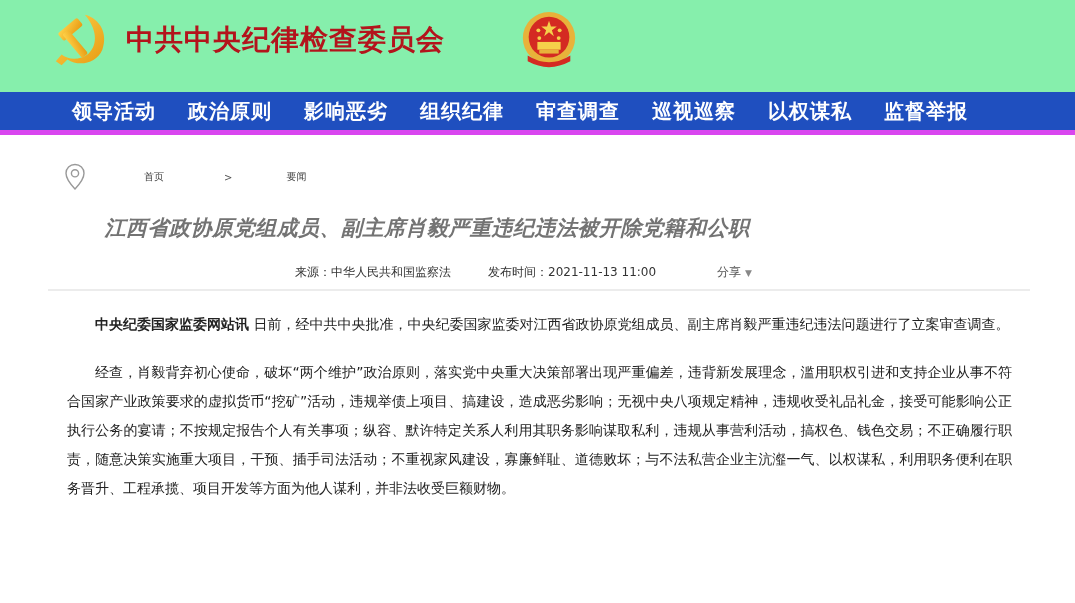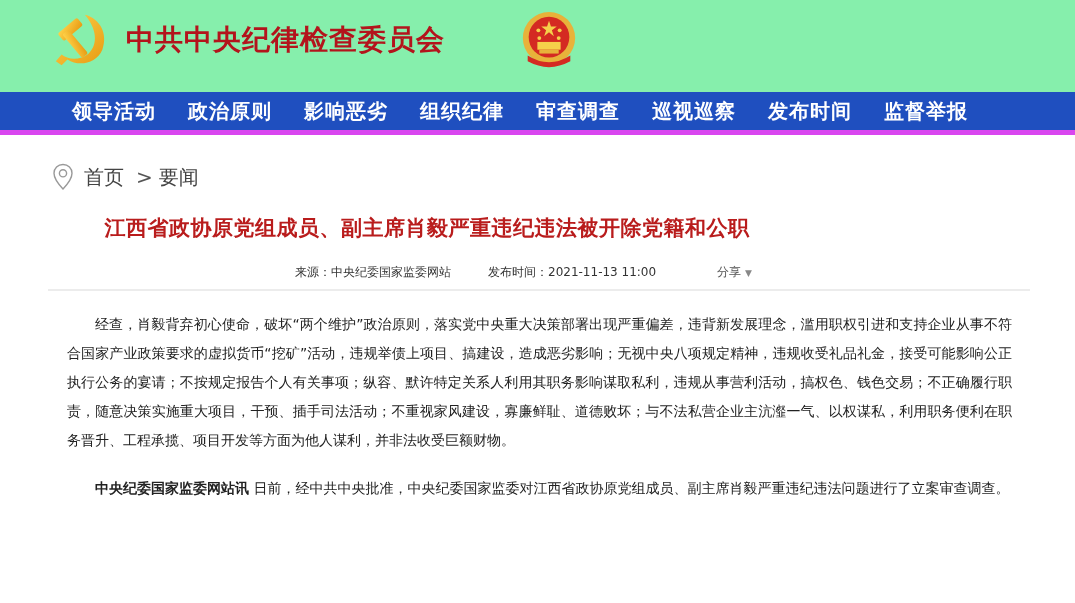--- a/index.html
+++ b/index.html
@@ -34,29 +34,29 @@
   .nav-items {
     position: absolute; left: 72px; top: 0; height: 38px;
     display: flex; align-items: center;
   }
   .nav-item {
     color: #ffffff; font-family: "DejaVu Serif", "Liberation Serif", serif;
     font-weight: bold; font-size: 20px; letter-spacing: 1px;
     margin-right: 32px; white-space: nowrap; cursor: pointer;
   }
   .breadcrumb {
-    position: absolute; left: 52px; top: 163px; height: 28px;
-    display: flex; align-items: center; color: #444; font-size: 20px;
+    position: absolute; left: 64px; top: 163px; height: 28px;
+    display: flex; align-items: center; color: #444; font-size: 10px; gap: 48px;
   }
   .breadcrumb .pin { width: 22px; height: 28px; margin-right: 10px; }
   .breadcrumb .sep { margin: 0 6px 0 12px; color: #555; }
   .breadcrumb a { color: #444; text-decoration: none; cursor: pointer; }
   .title {
     position: absolute; left: 0; top: 214px; width: 854px; text-align: center;
-    color: #b91c1c; font-weight: bold; font-size: 21px; letter-spacing: 0.5px;
+    color: #737373; font-weight: bold; font-size: 21px; letter-spacing: 0.5px; font-style: italic;
   }
   .meta {
     position: absolute; top: 264px; left: 0; width: 1075px; height: 18px;
     font-size: 12px; color: #333;
   }
   .meta .src { position: absolute; left: 295px; }
   .meta .time { position: absolute; left: 488px; }
   .meta .share { position: absolute; left: 717px; color: #555; cursor: pointer; }
   .meta .share .caret { font-size: 9px; color: #888; margin-left: 4px; }
   .divider {
@@ -105,41 +105,41 @@
 </div>
 
 <div class="nav">
   <div class="nav-items">
     <span class="nav-item">领导活动</span>
     <span class="nav-item">政治原则</span>
     <span class="nav-item">影响恶劣</span>
     <span class="nav-item">组织纪律</span>
     <span class="nav-item">审查调查</span>
     <span class="nav-item">巡视巡察</span>
-    <span class="nav-item">发布时间</span>
+    <span class="nav-item">以权谋私</span>
     <span class="nav-item">监督举报</span>
   </div>
 </div>
 
 <div class="breadcrumb">
   <svg class="pin" viewBox="0 0 22 28">
     <path d="M11 1.5 C5.8 1.5 2 5.4 2 10.3 C2 16.5 11 26 11 26 C11 26 20 16.5 20 10.3 C20 5.4 16.2 1.5 11 1.5 Z" fill="none" stroke="#999" stroke-width="1.4"></path>
     <circle cx="11" cy="10.3" r="3.6" fill="none" stroke="#999" stroke-width="1.4"></circle>
   </svg>
   <a>首页</a>
   <span class="sep">&gt;</span>
   <a>要闻</a>
 </div>
 
 <div class="title">江西省政协原党组成员、副主席肖毅严重违纪违法被开除党籍和公职</div>
 
 <div class="meta">
-  <span class="src">来源：中央纪委国家监委网站</span>
+  <span class="src">来源：中华人民共和国监察法</span>
   <span class="time">发布时间：2021-11-13 11:00</span>
   <span class="share"><span>分享</span><span class="caret">▼</span></span>
 </div>
 
 <div class="divider"></div>
 
 <div class="content">
+  <p><b>中央纪委国家监委网站讯</b><span> 日前，经中共中央批准，中央纪委国家监委对江西省政协原党组成员、副主席肖毅严重违纪违法问题进行了立案审查调查。</span></p>
   <p><span>经查，肖毅背弃初心使命，破坏“两个维护”政治原则，落实党中央重大决策部署出现严重偏差，违背新发展理念，滥用职权引进和支持企业从事不符合国家产业政策要求的虚拟货币“挖矿”活动，违规举债上项目、搞建设，造成恶劣影响；无视中央八项规定精神，违规收受礼品礼金，接受可能影响公正执行公务的宴请；不按规定报告个人有关事项；纵容、默许特定关系人利用其职务影响谋取私利，违规从事营利活动，搞权色、钱色交易；不正确履行职责，随意决策实施重大项目，干预、插手司法活动；不重视家风建设，寡廉鲜耻、道德败坏；与不法私营企业主沆瀣一气、以权谋私，利用职务便利在职务晋升、工程承揽、项目开发等方面为他人谋利，并非法收受巨额财物。</span></p>
-  <p><b>中央纪委国家监委网站讯</b><span> 日前，经中共中央批准，中央纪委国家监委对江西省政协原党组成员、副主席肖毅严重违纪违法问题进行了立案审查调查。</span></p>
 </div>
 
 </body></html>

